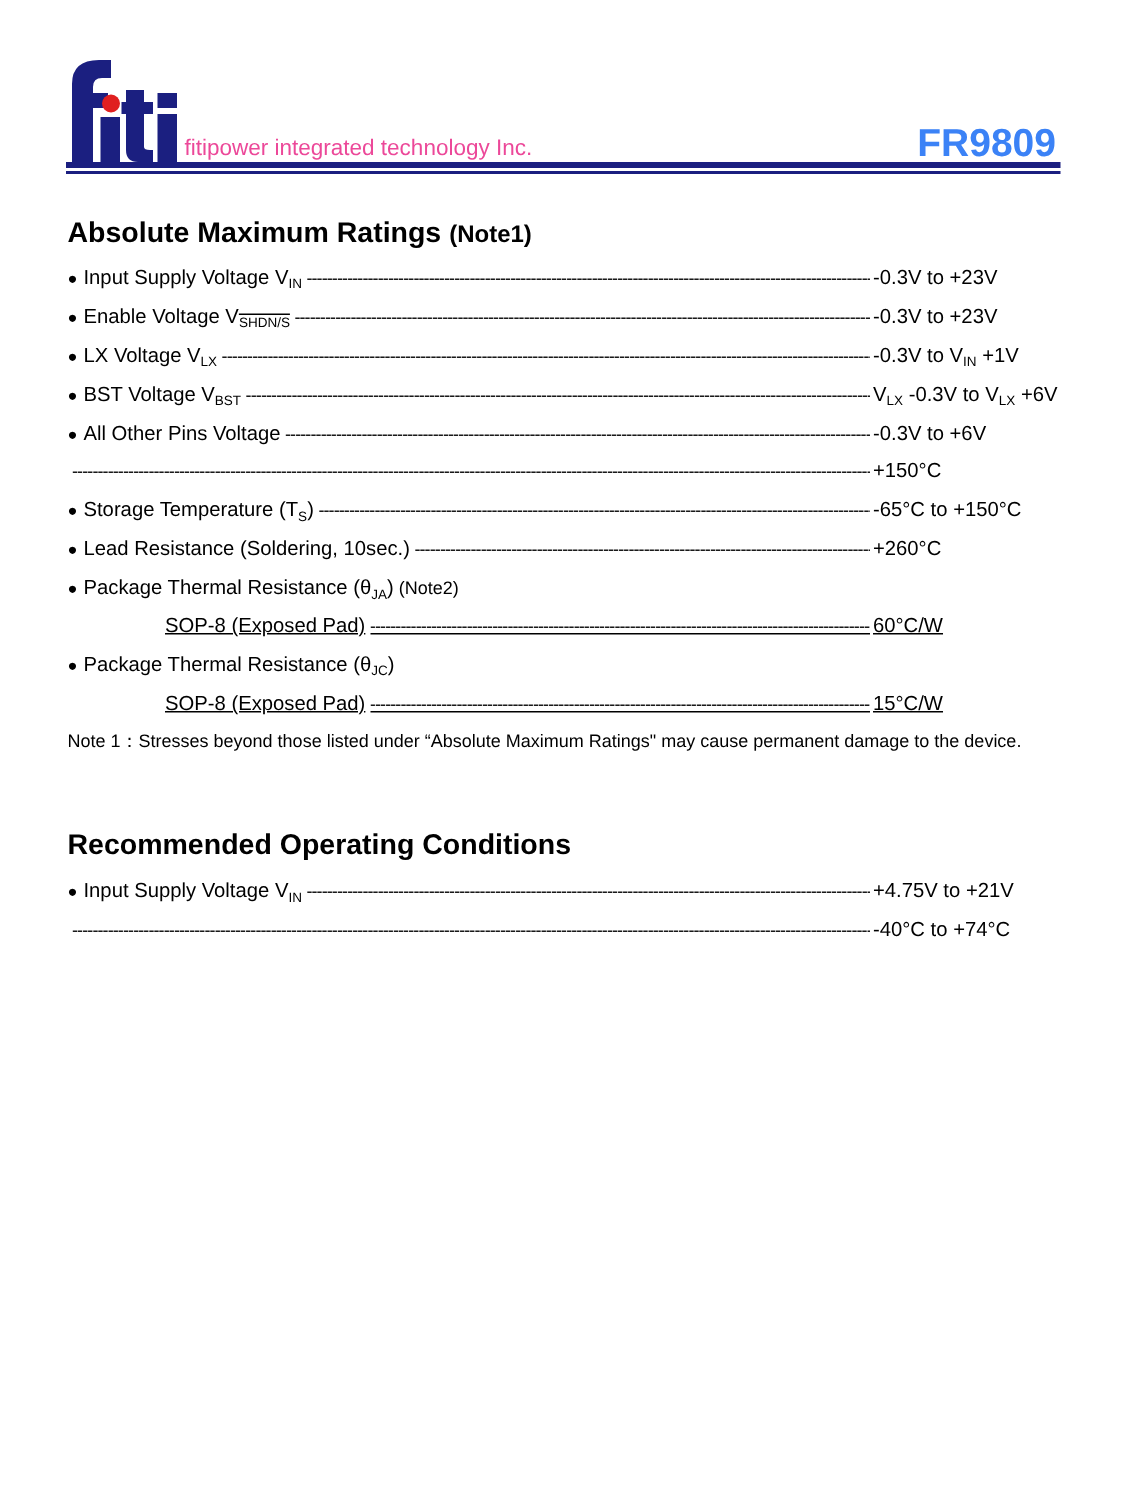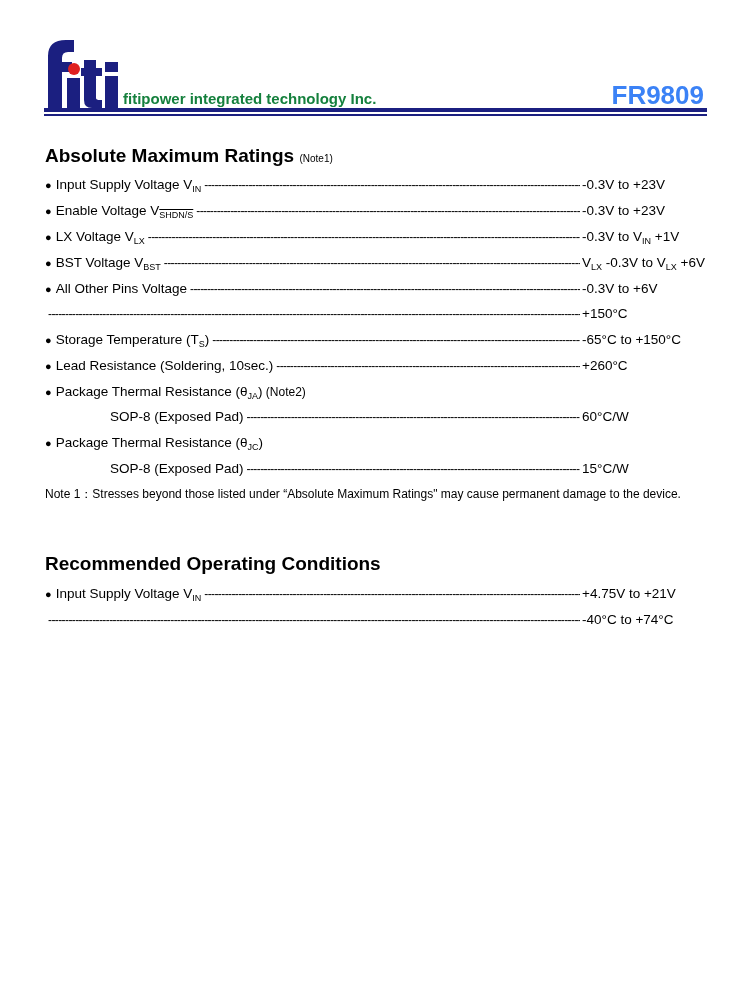--- a/index.html
+++ b/index.html
@@ -1,29 +1,29 @@
 <!DOCTYPE html>
 <html><head>
 <meta charset="utf-8">
 <style>
   html, body { margin: 0; padding: 0; background: #fff; }
   body { width: 750px; height: 1000px; position: relative; font-family: "Liberation Sans", sans-serif; color: #000; overflow: hidden; }
   .logo { position: absolute; left: 44px; top: 38px; width: 78px; height: 70px; }
-  .company { position: absolute; left: 123px; top: 90px; font-size: 15px; font-weight: bold; color: #15803d; letter-spacing: 0; text-align: center; }
+  .company { position: absolute; left: 123px; top: 90px; font-size: 15px; font-weight: normal; color: #ec4899; letter-spacing: 0; text-align: center; }
   .partno { position: absolute; right: 46px; top: 80px; font-size: 26px; font-weight: bold; color: #3b82f6; }
   .rule1 { position: absolute; left: 44px; top: 108px; width: 663px; height: 4px; background: #1b1f80; }
   .rule2 { position: absolute; left: 44px; top: 114px; width: 663px; height: 2px; background: #1b1f80; }
   h2 { position: absolute; left: 45px; margin: 0; font-size: 19px; font-weight: bold; }
-  h2 .note { font-size: 10px; font-weight: normal; text-align: right; }
+  h2 .note { font-size: 16px; font-weight: bold; text-align: right; }
   .row { position: absolute; left: 45px; width: 668px; height: 18px; font-size: 13.5px; line-height: 18px; display: flex; white-space: nowrap; }
   .row .lbl { flex: 0 0 auto; }
   .row .lead { flex: 1 1 auto; overflow: hidden; margin: 0 2px 0 3px; color: #000; letter-spacing: -0.6px; font-size: 12px; }
   .row .lead::before { content: "----------------------------------------------------------------------------------------------------------------------------------------------------------------------------------"; }
   .row .val { flex: 0 0 auto; width: 131px; }
-  .row.indent { left: 110px; width: 603px; }
+  .row.indent { left: 110px; width: 603px; text-decoration: underline; }
   .bullet { margin-right: 4px; font-size: 11px; }
   sub { font-size: 9px; vertical-align: -3px; line-height: 0; }
   .ov { text-decoration: overline; }
   .notes { position: absolute; left: 45px; font-size: 12px; line-height: 16px; }
   sup { font-size: 8px; vertical-align: 5px; line-height: 0; }
 </style>
 </head>
 <body>
 
 <svg class="logo" viewBox="0 0 78 70">

